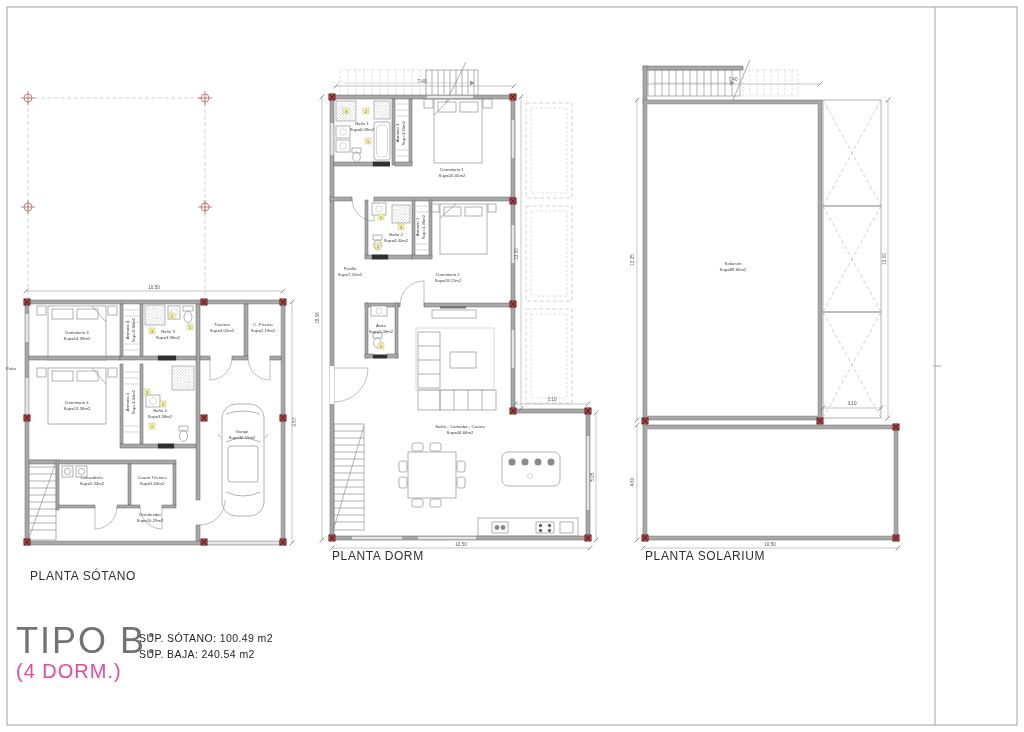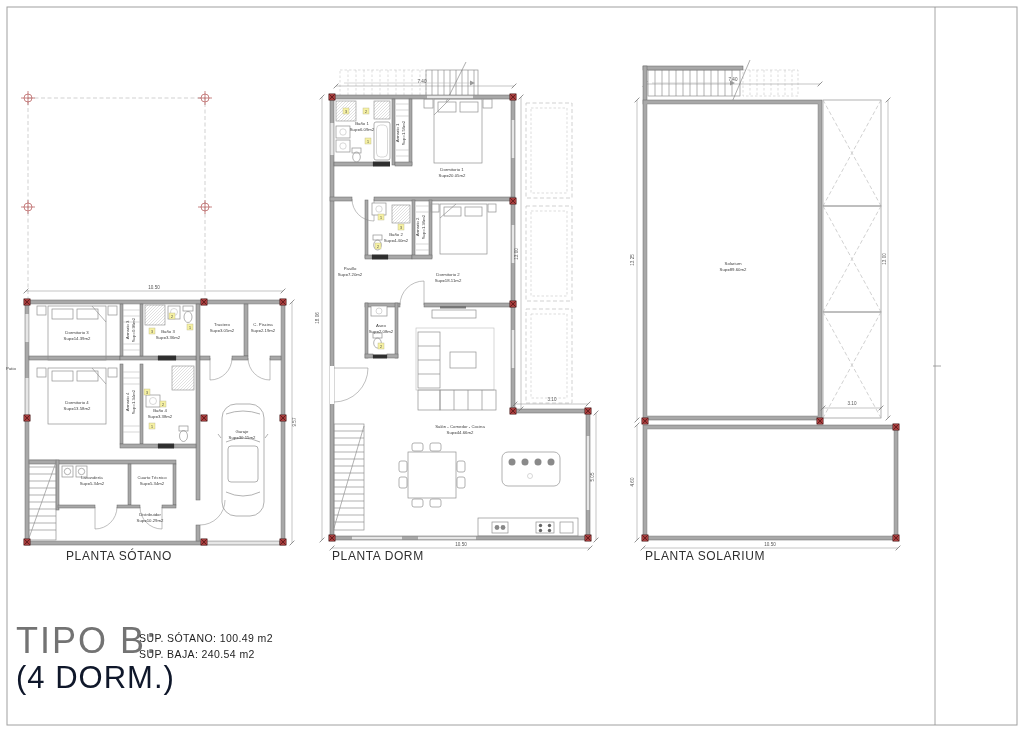--- a/index.html
+++ b/index.html
@@ -24,21 +24,21 @@
   .door{fill:none;stroke:#8a8a8a;stroke-width:.55;}
   .xsq{fill:#a43d3d;stroke:#3c1d1d;stroke-width:.4;}
   .xln{stroke:#5a1616;stroke-width:.8;}
   .cross{stroke:#b25050;stroke-width:.7;fill:none;}
   .tagr{fill:#f6f1a3;stroke:#b9b486;stroke-width:.4;}
   .tagt{font-size:3.6px;fill:#444;text-anchor:middle;}
   .stool{fill:#8a8a8a;stroke:none;}
   
   .plan-title{position:absolute;font-size:12px;letter-spacing:.6px;color:#2f2f2f;white-space:nowrap;}
   .tipo{position:absolute;left:16px;top:620px;font-size:36px;letter-spacing:2px;color:#737373;}
-  .dorm{position:absolute;left:16px;top:660px;font-size:31px;letter-spacing:1px;color:#0f172a;}
+  .dorm{position:absolute;left:16px;top:660px;font-size:20px;letter-spacing:1px;color:#ec4899;}
   .supline{position:absolute;left:139px;font-size:10.5px;letter-spacing:.4px;color:#1e1e1e;text-align:center;}
 </style>
 </head>
 <body>
 
 <div id="sheet">
 
 <svg width="1024" height="732" viewBox="0 0 1024 732">
   <defs>
     <pattern id="ht" patternUnits="userSpaceOnUse" width="3" height="3">
@@ -618,21 +618,21 @@
       <use href="#tick" x="643" y="548"></use>
           <use href="#tick" x="898" y="548"></use>
       <text x="770" y="545.5" class="dimt">10.50</text>
     </g>
 
     <text x="733" y="265" class="lbl">Solarium</text>
     <text x="733" y="270.5" class="lbl">Sup=89.60m2</text>
   </g>
 </svg>
 
-<div class="plan-title" style="left:30px;top:549px;margin-left:36px;">PLANTA SÓTANO</div>
+<div class="plan-title" style="left:30px;top:569px;">PLANTA SÓTANO</div>
 <div class="plan-title" style="left:332px;top:549px;">PLANTA DORM</div>
 <div class="plan-title" style="left:645px;top:549px;">PLANTA SOLARIUM</div>
 
 <div class="tipo">TIPO B:</div>
 <div class="dorm">(4 DORM.)</div>
 <div class="supline" style="top:632px;">SUP. SÓTANO: 100.49 m2</div>
 <div class="supline" style="top:648px;">SUP. BAJA: 240.54 m2</div>
 
 </div>
 

